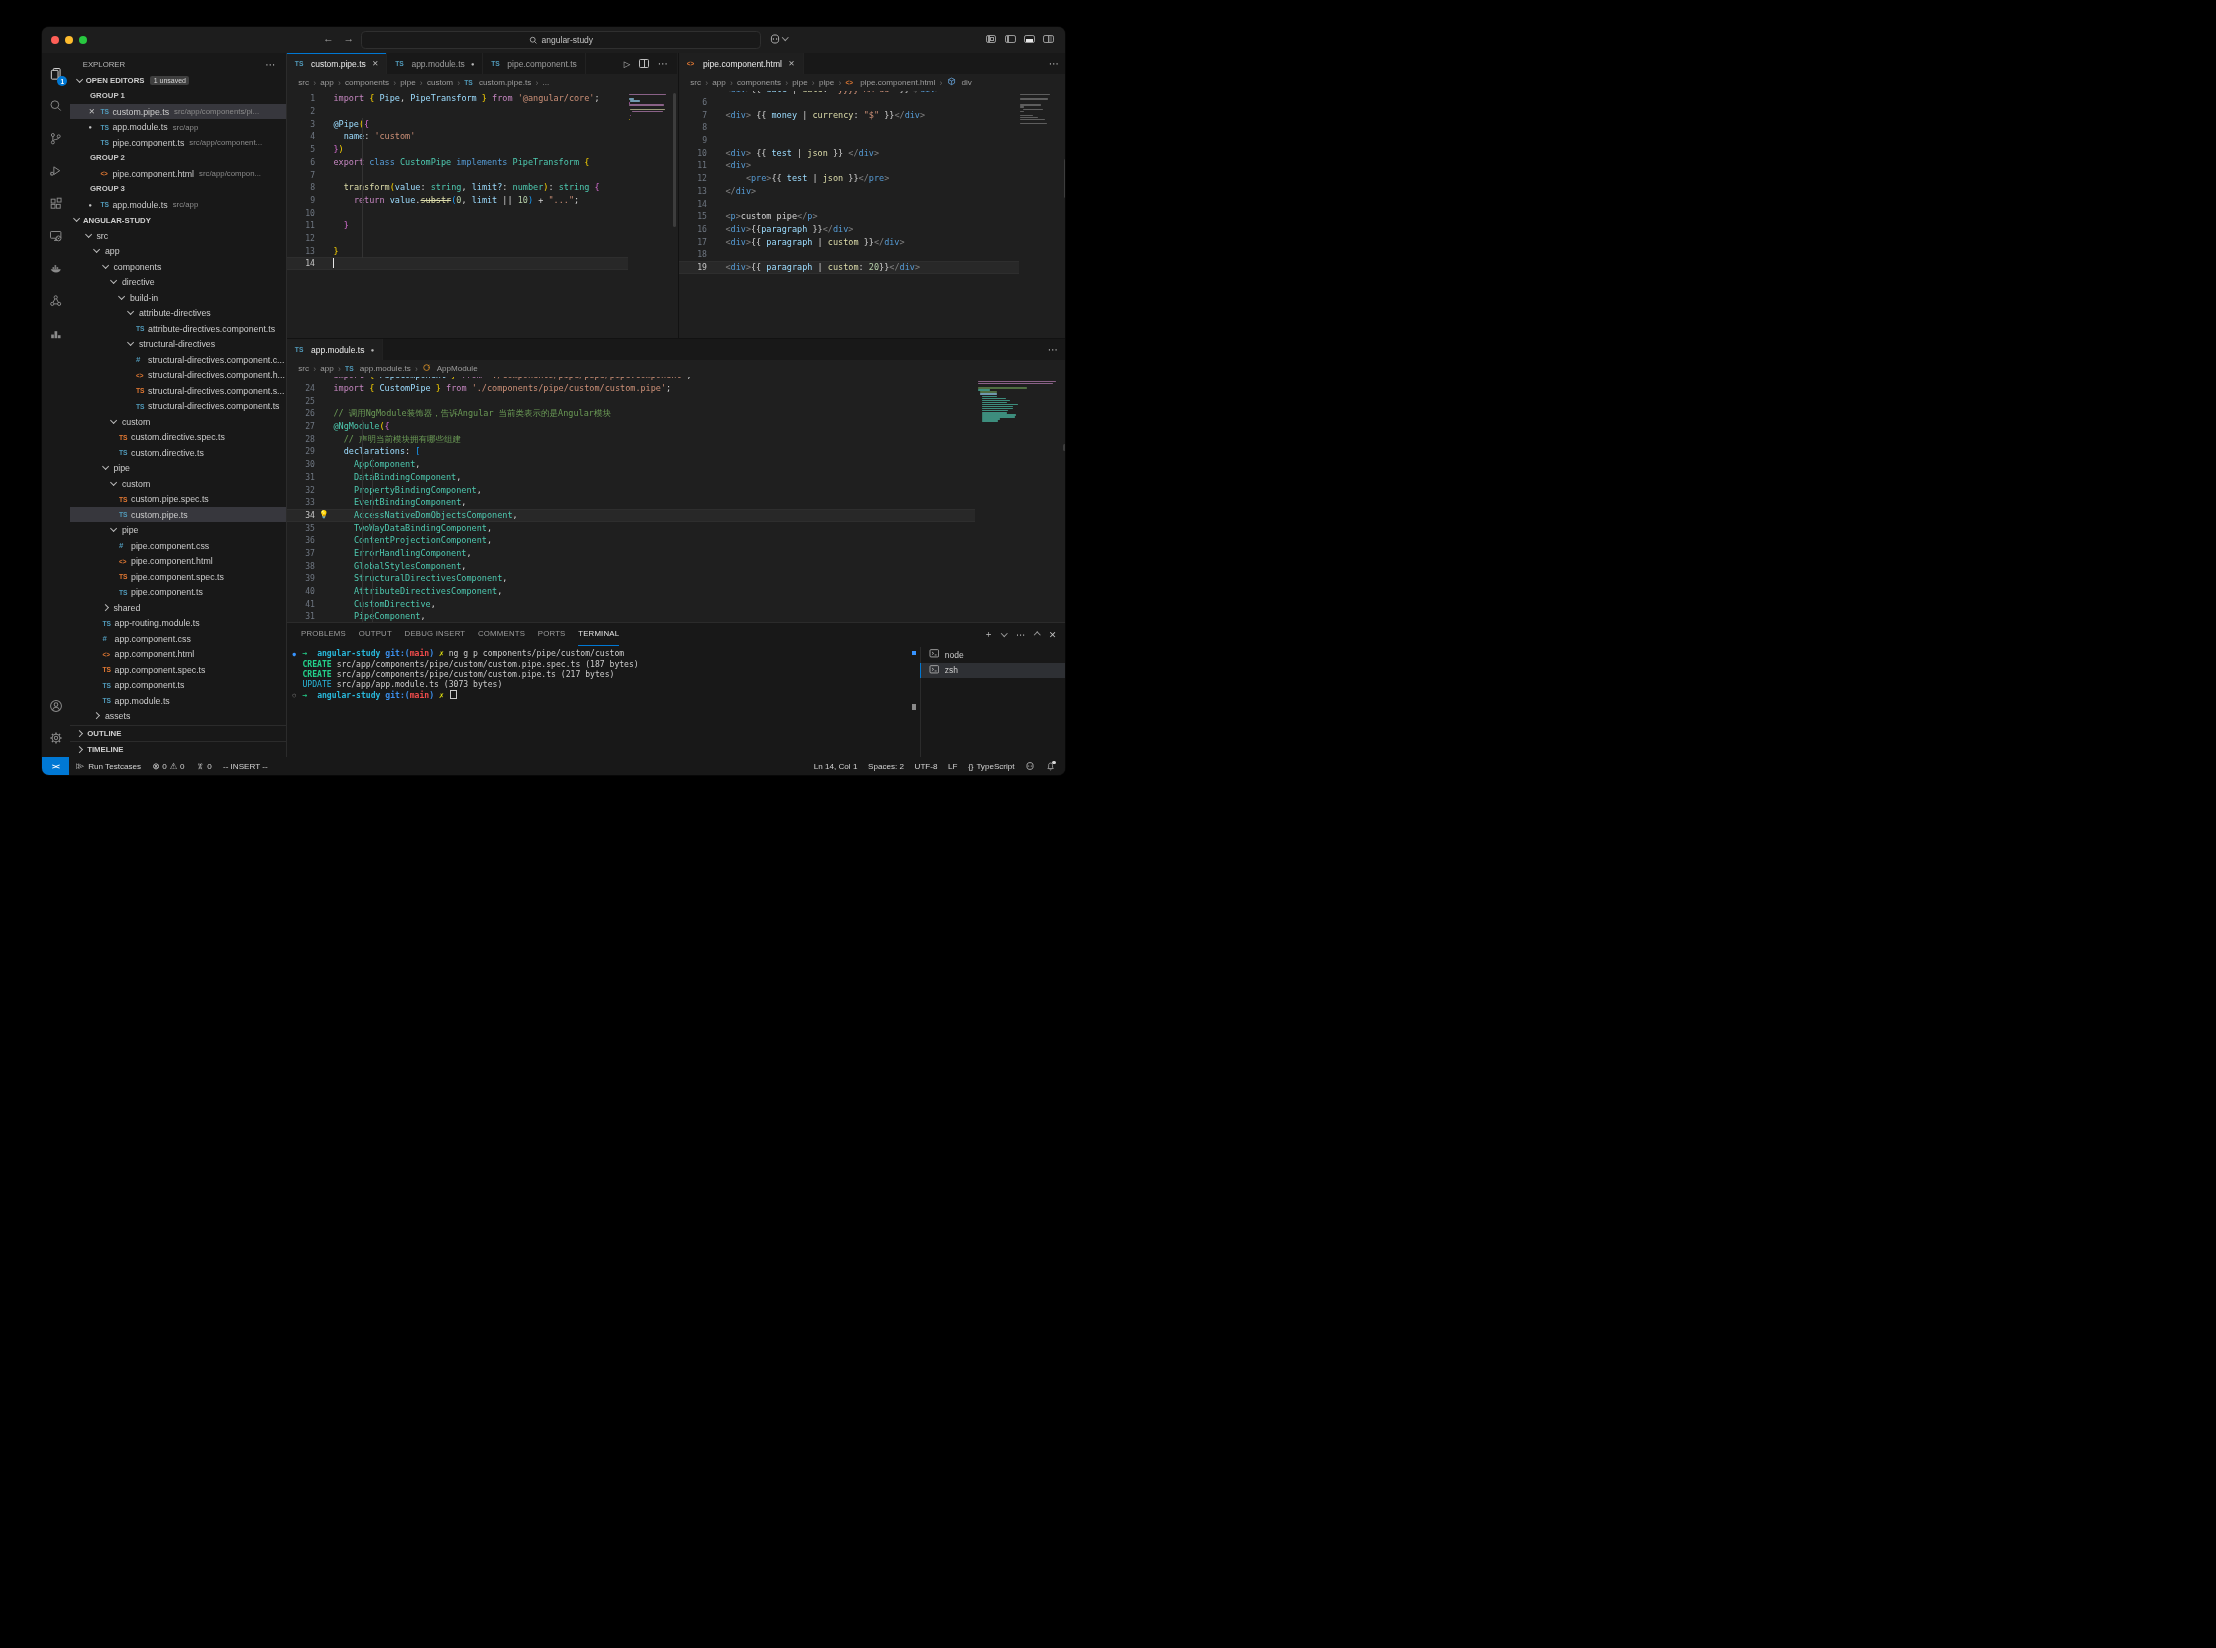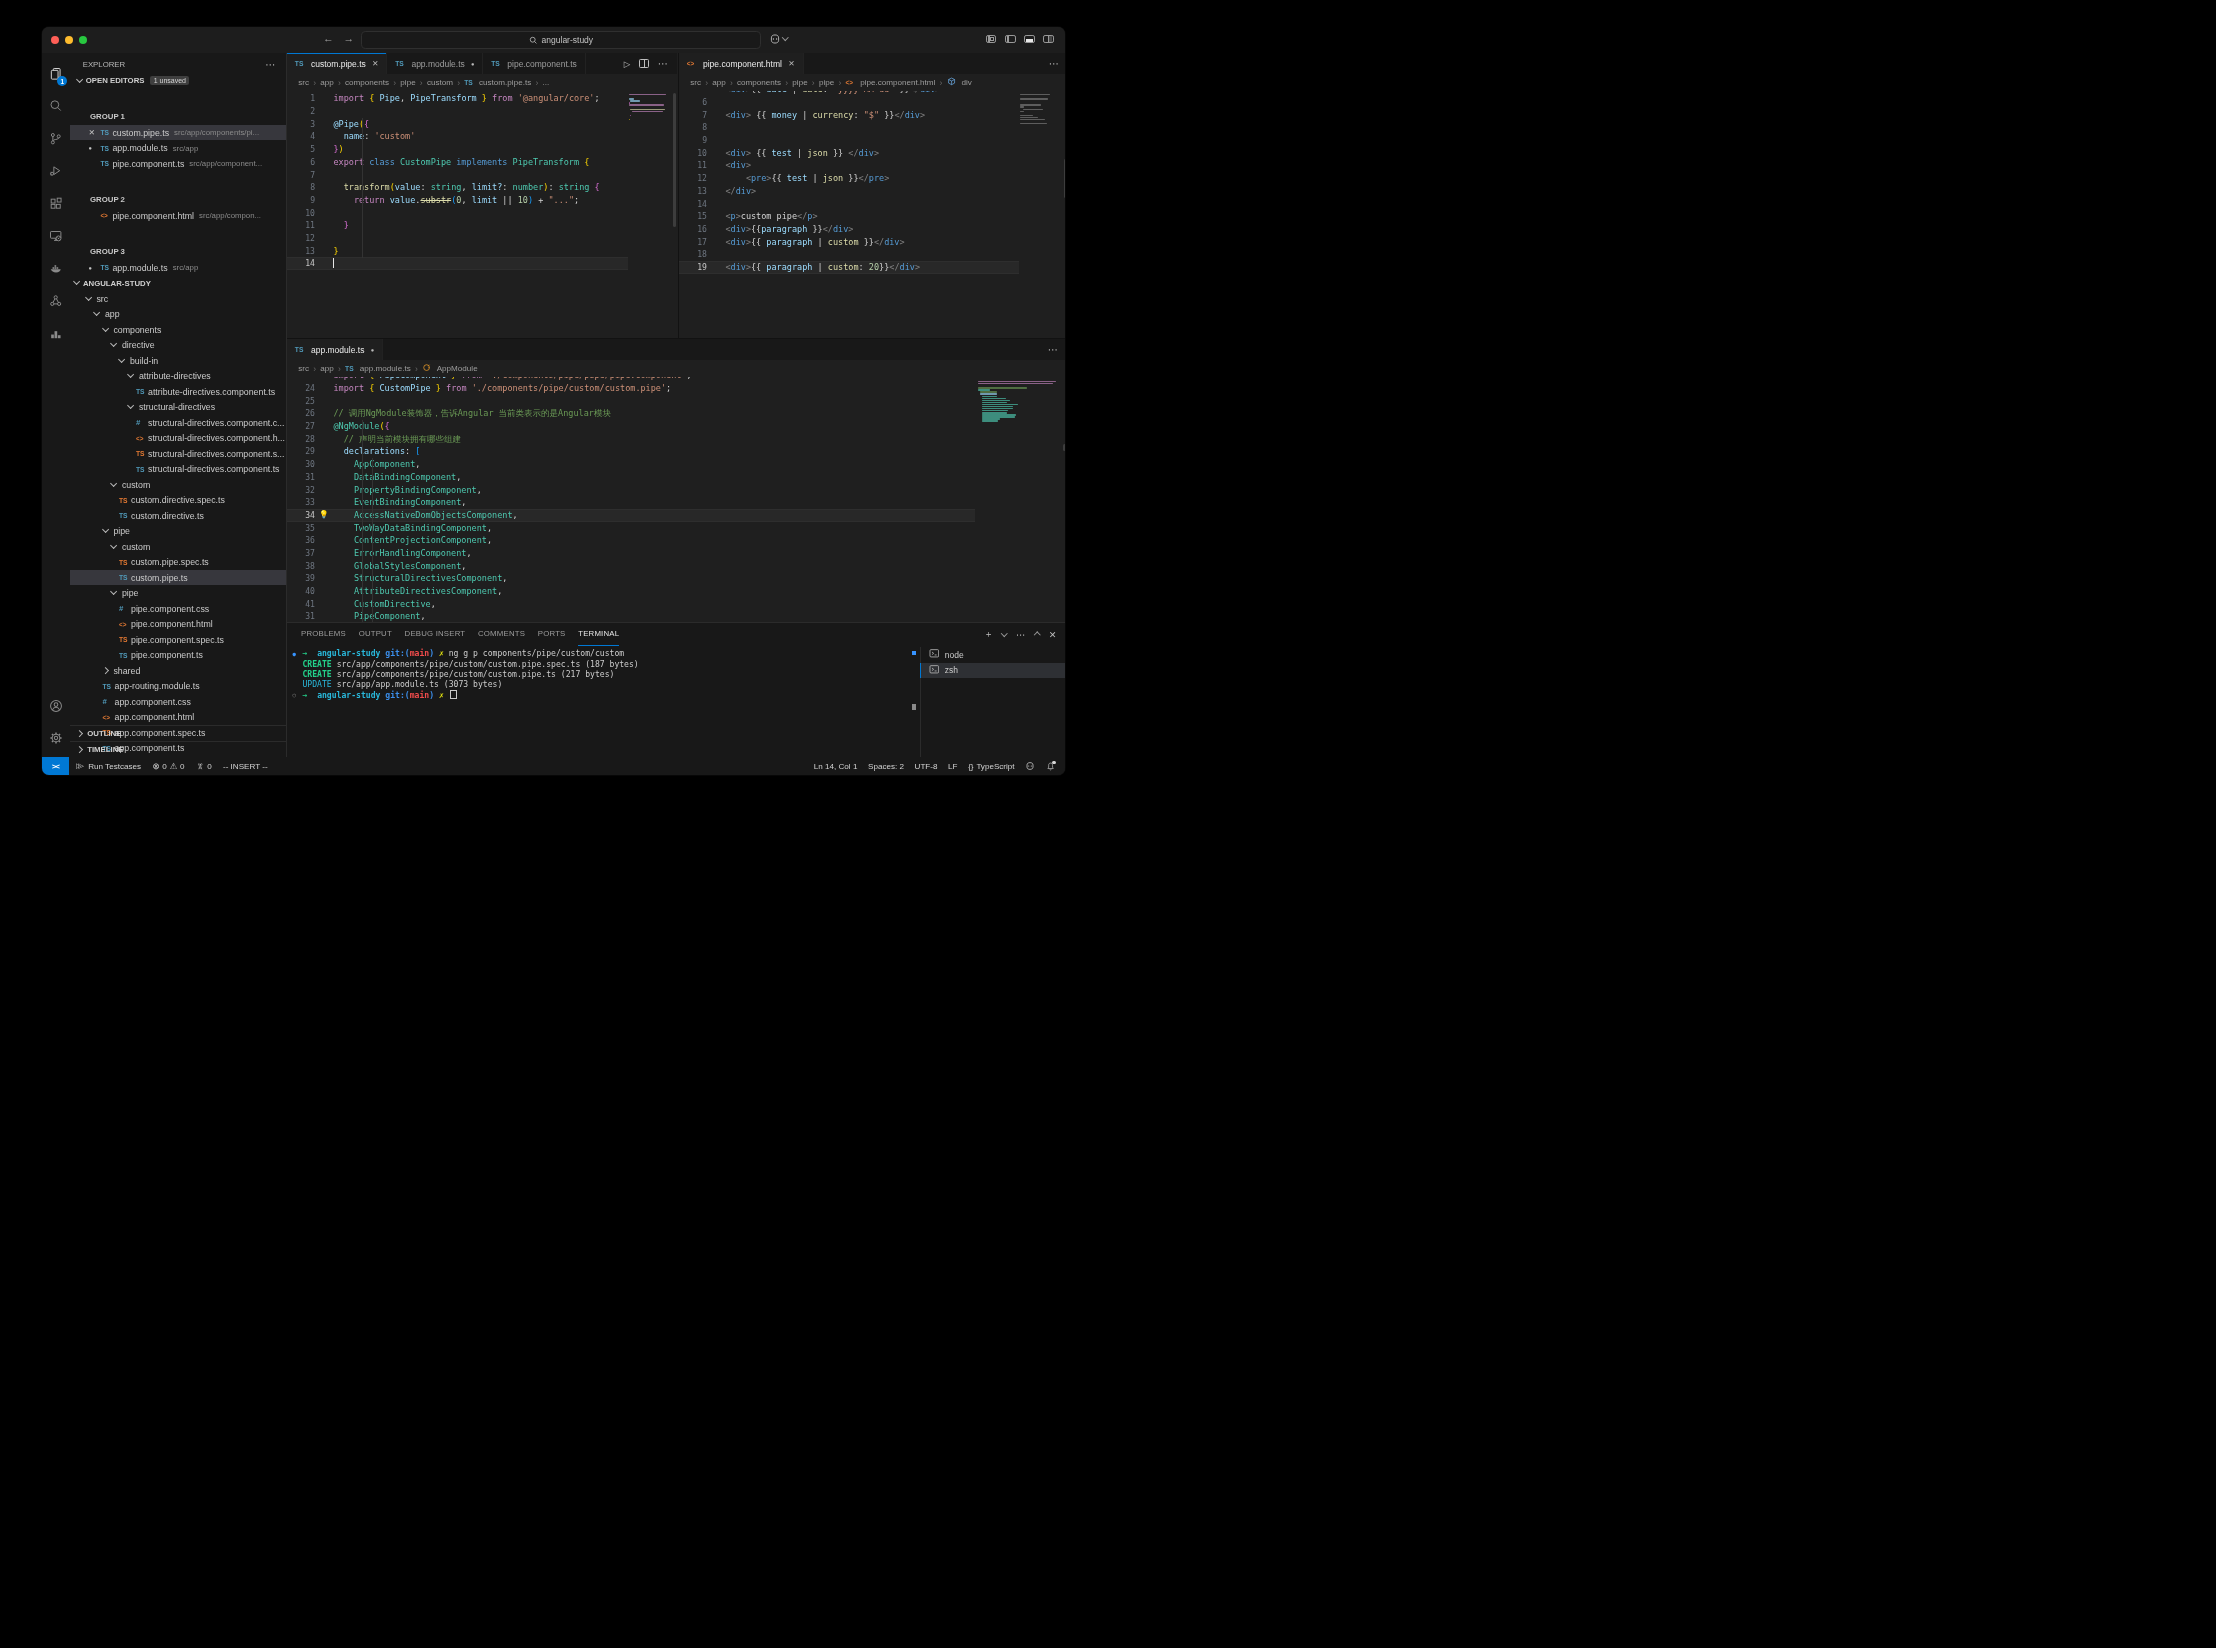--- a/index.html
+++ b/index.html
@@ -43,21 +43,21 @@
   .sidebar{width:216px;background:#181818;border-right:0.7px solid #2b2b2b;flex:none;
            font-size:8.8px;color:#cccccc;overflow:hidden;position:relative;}
   .sb-title{height:17px;display:flex;align-items:center;justify-content:space-between;
             padding:2.8px 10px 0 12.7px;font-size:7.8px;color:#b9b9b9;}
   .kebab{color:#bdbdbd;font-size:10px;letter-spacing:0.7px;}
   .sec-header{height:15.5px;display:flex;align-items:center;font-weight:bold;font-size:7.8px;
               color:#cfcfcf;padding-left:4.2px;}
   .sec-header .cv{margin:0 3.5px 0 0;}
   .badge{background:#3f3f3f;color:#d6d6d6;font-size:7px;font-weight:normal;border-radius:2.1px;
          padding:1.1px 3.5px;margin-left:5.7px;}
-  .grp-label{height:15.5px;line-height:15.5px;padding-left:20px;font-weight:bold;font-size:7.8px;color:#c8c8c8;margin-top:21px;}
+  .grp-label{height:15.5px;line-height:15.5px;padding-left:20px;font-weight:bold;font-size:7.8px;color:#c8c8c8;}
   .oe-row{height:15.5px;display:flex;align-items:center;padding-left:18.4px;white-space:nowrap;overflow:hidden;}
   .oe-row.selected{background:#37373d;}
   .oe-action{width:12px;flex:none;color:#c5c5c5;font-size:7.8px;}
   .oe-dot{font-size:5.7px;color:#c5c5c5;}
   .fico{font-weight:bold;font-size:6.7px;width:12px;flex:none;display:inline-block;}
   .rowlabel{margin-right:5px;}
   .rowdesc{color:#8a8a8a;font-size:7.8px;overflow:hidden;white-space:nowrap;}
   .cv{width:4.2px;height:4.2px;border-right:0.9px solid #b5b5b5;border-bottom:0.9px solid #b5b5b5;
       display:inline-block;flex:none;}
   .cv.open{transform:rotate(45deg);margin-top:-2.8px;}

